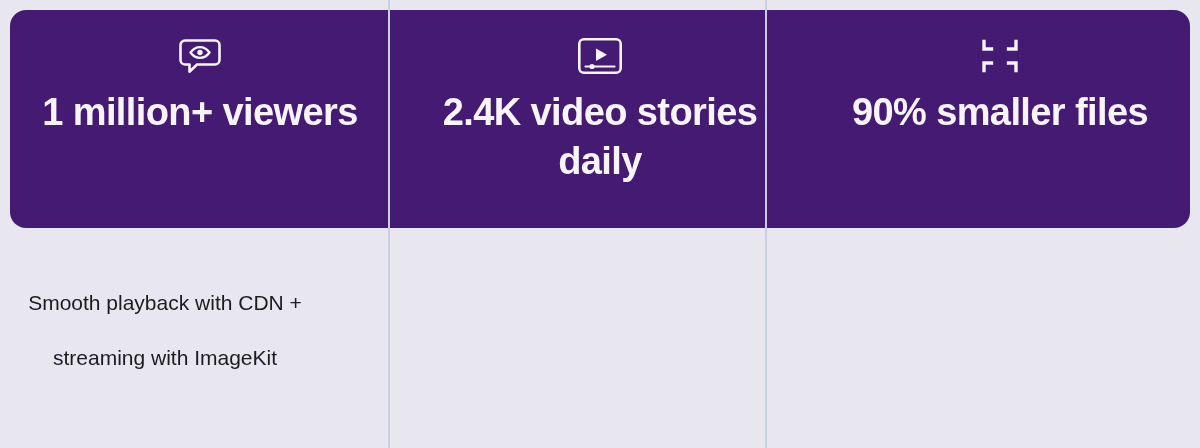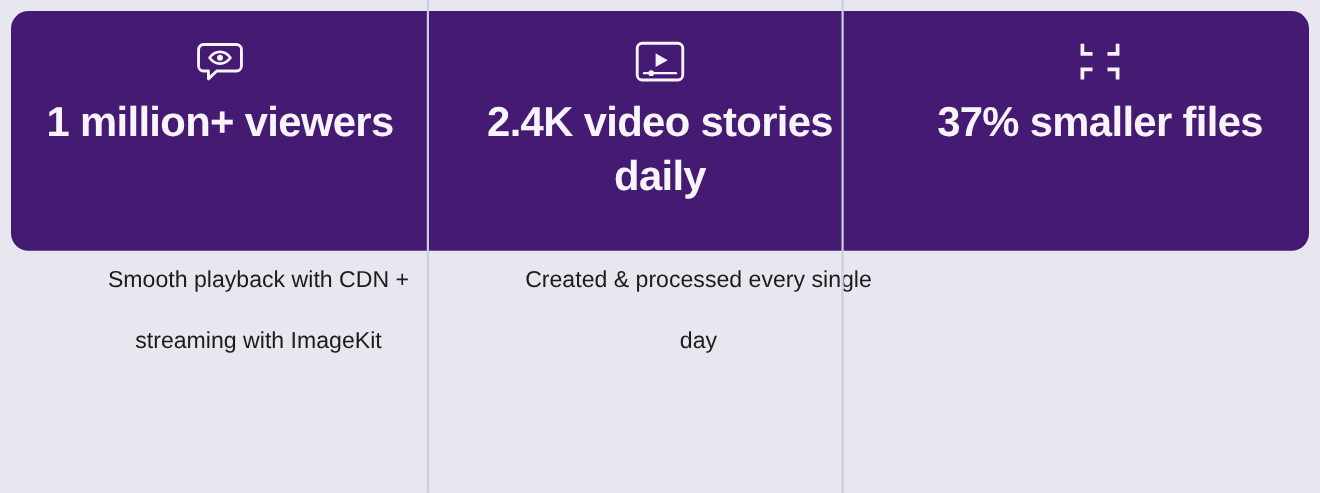--- a/index.html
+++ b/index.html
@@ -93,21 +93,22 @@
     max-width: 330px;
     margin: 0;
   }
 
   
   .card-bottom {
     flex: 1;
     width: 100%;
     display: flex;
     align-items: flex-start;
-    justify-content: flex-end;
+    justify-content: flex-start;
+    padding-top: 48px;
     box-sizing: border-box;
   }
 
   .stat-desc {
     color: #1c1c1e;
     font-size: 21px;
     line-height: 2.6;
     text-align: center;
     max-width: 330px;
     margin: 0;
@@ -147,33 +148,30 @@
         <span class="stat-icon">
           <svg width="46" height="38" viewBox="0 0 46 38" fill="none">
             <rect x="2.3" y="2.3" width="41.4" height="33.4" rx="4.5" stroke="#f7f4fb" stroke-width="2.6"></rect>
             <path d="M19 11.5l11 6.2-11 6.2v-12.4z" fill="#f7f4fb"></path>
             <line x1="8.5" y1="29.5" x2="37.5" y2="29.5" stroke="#f7f4fb" stroke-width="2.2" stroke-linecap="round"></line>
             <circle cx="15" cy="29.5" r="2.6" fill="#f7f4fb"></circle>
           </svg>
         </span>
         <h2 class="stat-heading">2.4K video stories daily</h2>
       </div>
-      <div class="card-bottom">
-        <p class="stat-desc">Created &amp; processed every single day</p>
-      </div>
     </div>
 
     <div class="column">
       <div class="card-top">
         <span class="stat-icon">
           <svg width="44" height="38" viewBox="0 0 44 38" fill="none" stroke="#f7f4fb" stroke-width="3.4" stroke-linecap="square">
             <path d="M6 4.5v7.5h7.5"></path>
             <path d="M38 4.5v7.5h-7.5"></path>
             <path d="M6 33.5v-7.5h7.5"></path>
             <path d="M38 33.5v-7.5h-7.5"></path>
           </svg>
         </span>
-        <h2 class="stat-heading">37% smaller files</h2>
+        <h2 class="stat-heading">90% smaller files</h2>
       </div>
     </div>
 
   </div>
 </div>
 
 </body></html>

